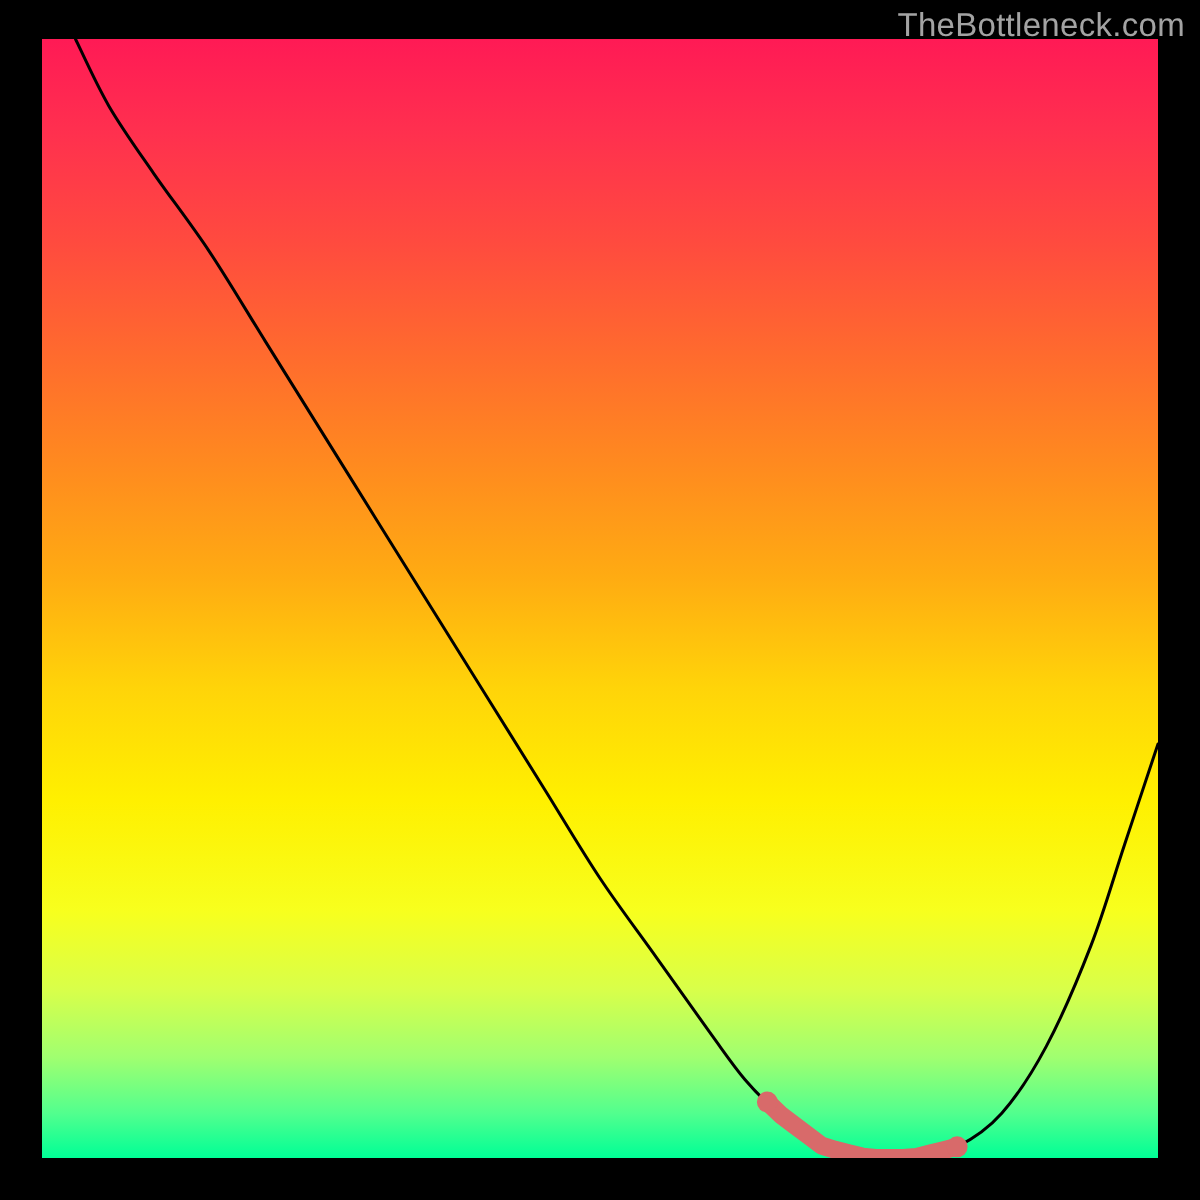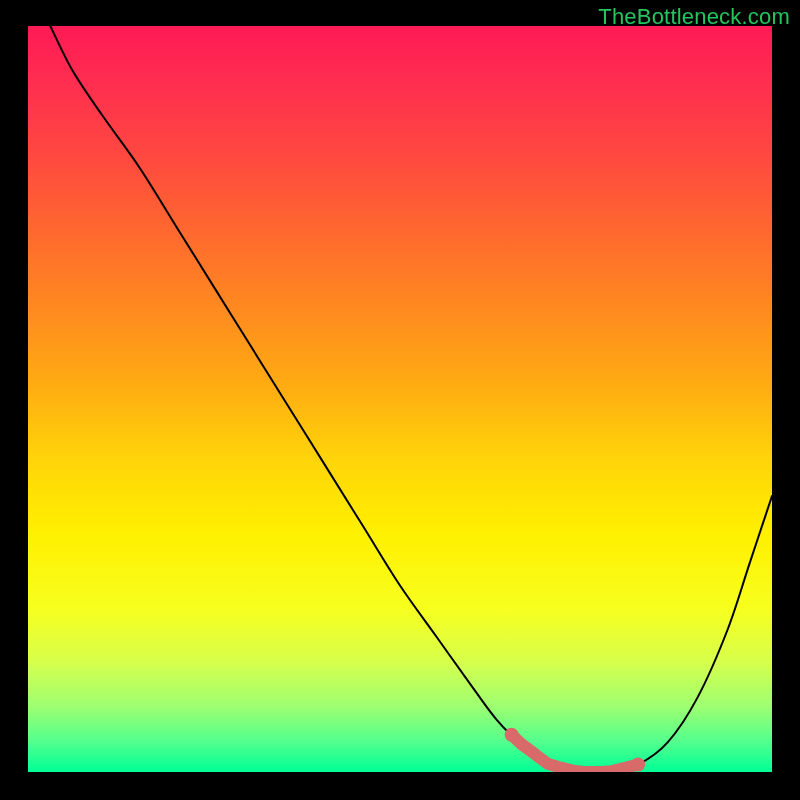--- a/index.html
+++ b/index.html
@@ -36,21 +36,21 @@
       #d8ff4a 85%,
       #a0ff70 91%,
       #52ff8e 96%,
       #00ff96 100%
     );
   }
   .watermark {
     position: absolute;
     top: 4px;
     right: 10px;
-    color: #22c55e;
+    color: #a3a3a3;
     font-size: 22px;
     font-weight: 500;
     letter-spacing: 0.2px;
     z-index: 5;
     user-select: none;
   }
   svg.curve {
     position: absolute;
     left: 0;
     top: 0;

